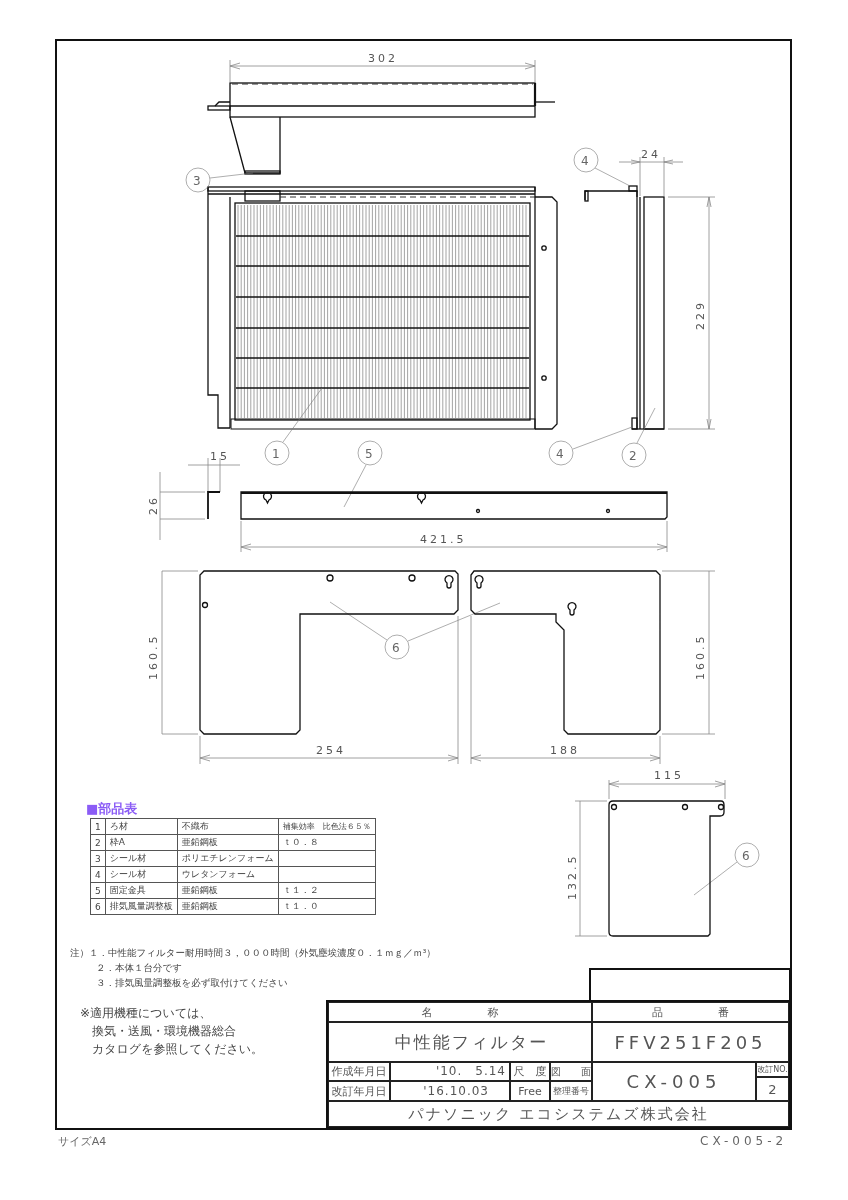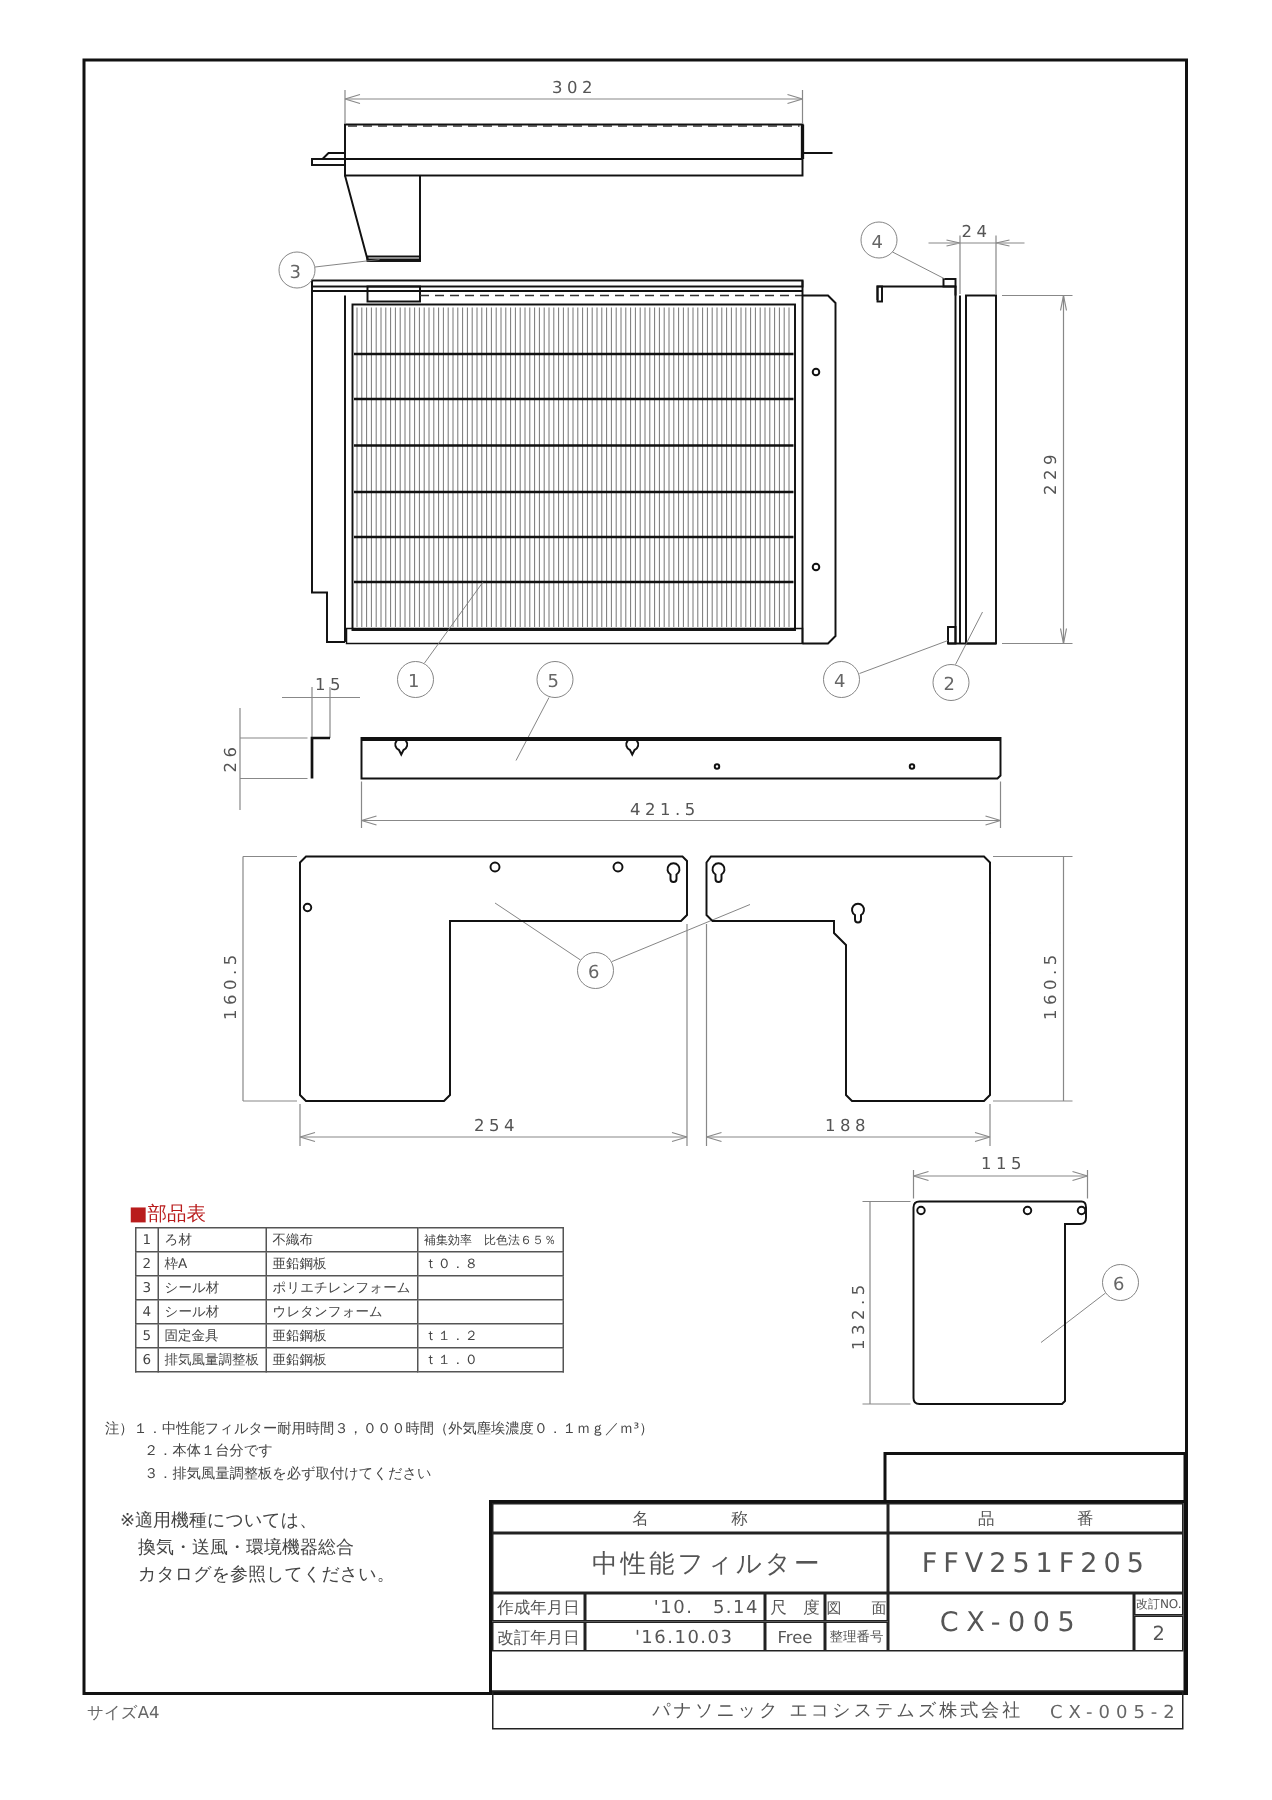--- a/index.html
+++ b/index.html
@@ -6,21 +6,21 @@
   body { width:848px; height:1200px; position:relative; overflow:hidden; font-family:"DejaVu Sans", sans-serif; color:#333; }
   svg { position:absolute; left:0; top:0; }
   .ln { stroke:#111; fill:none; stroke-width:1.3; }
   .thk { stroke:#111; fill:none; stroke-width:2; }
   .dim { stroke:#888; fill:none; stroke-width:0.8; }
   .dash { stroke:#333; fill:none; stroke-width:1; stroke-dasharray:6 4; }
   .fine { stroke:#777; fill:none; stroke-width:0.6; }
   .dtxt { font-family:"DejaVu Sans", sans-serif; font-size:11px; fill:#555; letter-spacing:3px; }
   .btxt { font-family:"DejaVu Sans", sans-serif; font-size:12px; fill:#666; }
   .abs { position:absolute; white-space:nowrap; }
-  .parts-title { left:86px; top:800px; font-size:13px; color:#b91c1c; }
+  .parts-title { left:86px; top:800px; font-size:13px; color:#8b5cf6;font-weight:bold; }
   table.parts { position:absolute; left:90px; top:818px; border-collapse:collapse; font-size:9px; color:#444; border:1.5px solid #222; }
   table.parts td, table.parts th { border:0.8px solid #555; height:15px; padding:0 4px; font-weight:normal; }
   table.parts th { text-align:center; }
   .notes { left:70px; top:945px; font-size:9.5px; color:#444; line-height:15px; }
   .notes .ind { padding-left:26px; }
   .applic { left:80px; top:1004px; font-size:12px; color:#444; line-height:18px; }
   .tb { position:absolute; border:2px solid #111; box-sizing:border-box; }
   .tb-cell { position:absolute; box-sizing:border-box; border:1px solid #222; display:flex; align-items:center; justify-content:center; color:#555; }
   .footer { font-size:11px; color:#666; }
 </style>
@@ -364,17 +364,17 @@
 
   <div class="tb-cell" style="left:0; top:79px; width:62px; height:20px; font-size:11px;">改訂年月日</div>
   <div class="tb-cell" style="left:62px; top:79px; width:120px; height:20px; font-size:12px; justify-content:flex-end; padding-right:20px; letter-spacing:1px;">'16.10.03</div>
   <div class="tb-cell" style="left:182px; top:79px; width:40px; height:20px; font-size:11px;">Free</div>
   <div class="tb-cell" style="left:222px; top:79px; width:42px; height:20px; font-size:9px;">整理番号</div>
 
   <div class="tb-cell" style="left:264px; top:60px; width:164px; height:39px; font-size:18px; letter-spacing:5px;">CX-005</div>
   <div class="tb-cell" style="left:428px; top:60px; width:33px; height:15px; font-size:8px;">改訂NO.</div>
   <div class="tb-cell" style="left:428px; top:75px; width:33px; height:24px; font-size:13px;">2</div>
 
-  <div class="tb-cell" style="left:0; top:99px; width:461px; height:26px; font-size:12px; letter-spacing:2px;margin-top:26px;">パナソニック エコシステムズ株式会社</div>
+  <div class="tb-cell" style="left:0; top:99px; width:461px; height:26px; font-size:15px; letter-spacing:2px;">パナソニック エコシステムズ株式会社</div>
 </div>
 
 <div class="abs footer" style="left:58px; top:1134px;">サイズA4</div>
 <div class="abs footer" style="left:700px; top:1134px; letter-spacing:4px; font-size:12px;">CX-005-2</div>
 
 </body></html>

